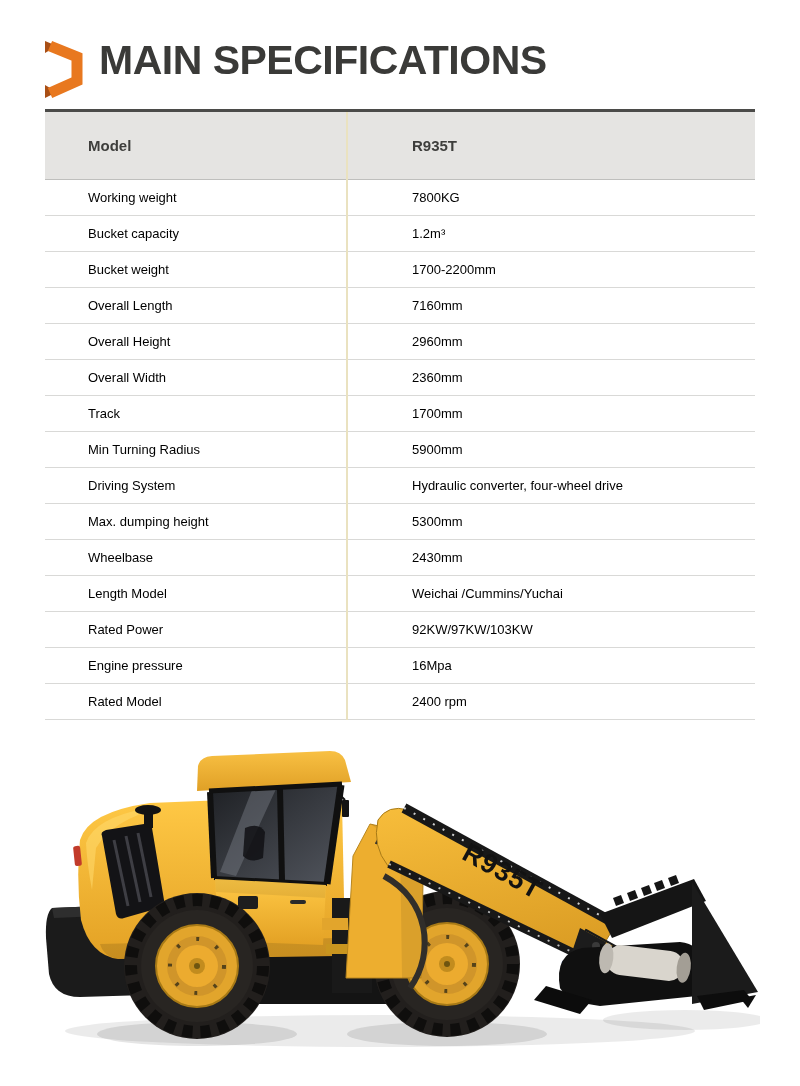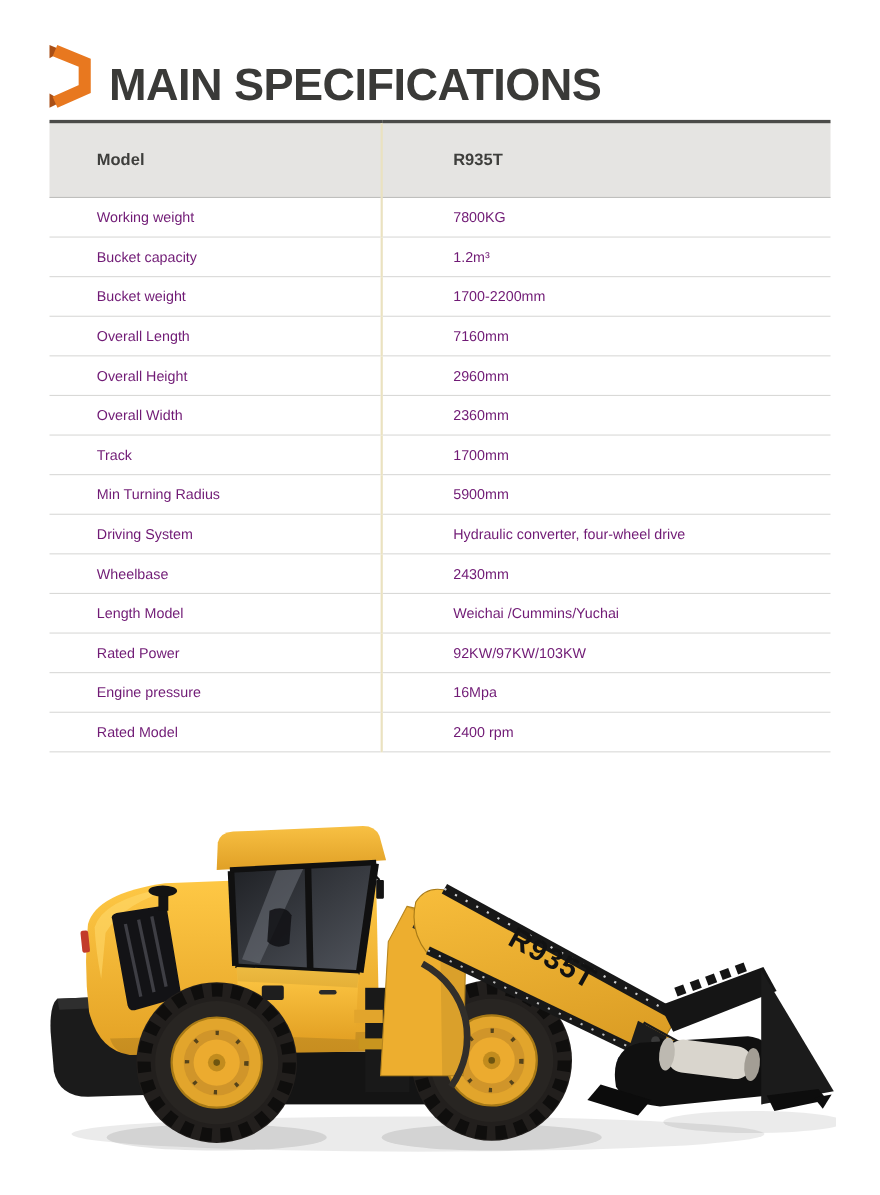--- a/index.html
+++ b/index.html
@@ -1,41 +1,41 @@
 <!DOCTYPE html>
 <html><head>
 <meta charset="utf-8">
 <style>
   html,body{margin:0;padding:0;background:#ffffff;}
   .page{
     position:relative;width:800px;height:1086px;background:#ffffff;
     font-family:"Liberation Sans",sans-serif;overflow:hidden;
   }
   
-  .hero{position:absolute;left:44px;top:38px;display:flex;align-items:flex-end;gap:11px;}
+  .hero{position:absolute;left:44px;top:38px;display:flex;align-items:flex-start;gap:11px;}
   .hero-icon{flex:0 0 auto;}
   .hero-title{
     margin:0;font-size:41px;font-weight:800;letter-spacing:-0.5px;
     color:#3a3a38;line-height:1.1;white-space:nowrap;
   }
   
   .spec-table{
     position:absolute;left:45px;top:109px;width:710px;
     border-collapse:collapse;table-layout:fixed;
   }
   .spec-table col.c1{width:302px;}
   .spec-table thead th{
     height:39px;background:#e5e4e2;
     border-top:3px solid #4b4b49;border-bottom:1px solid #bfbfbd;
     font-size:15px;font-weight:bold;color:#3e3e3c;text-align:left;vertical-align:middle;
     padding:14px;
   }
   .spec-table tbody td{
     height:35px;border-bottom:1px solid #d9d9d7;
-    font-size:13px;font-weight:normal;color:#701a75;text-align:left;vertical-align:middle;
+    font-size:13px;font-weight:normal;color:#000000;text-align:left;vertical-align:middle;
     padding:0;white-space:nowrap;overflow:hidden;
   }
   .spec-table .label-col{padding-left:43px;border-right:2px solid #eae2c0;}
   .spec-table .value-col{padding-left:64px;}
   
   .loader-wrap{position:absolute;left:40px;top:748px;width:720px;height:312px;}
 </style>
 </head>
 <body>
 
@@ -90,20 +90,24 @@
       <td class="label-col">Track</td>
       <td class="value-col">1700mm</td>
     </tr>
         <tr>
       <td class="label-col">Min Turning Radius</td>
       <td class="value-col">5900mm</td>
     </tr>
         <tr>
       <td class="label-col">Driving System</td>
       <td class="value-col">Hydraulic converter, four-wheel drive</td>
+    </tr>
+        <tr>
+      <td class="label-col">Max. dumping height</td>
+      <td class="value-col">5300mm</td>
     </tr>
         <tr>
       <td class="label-col">Wheelbase</td>
       <td class="value-col">2430mm</td>
     </tr>
         <tr>
       <td class="label-col">Length Model</td>
       <td class="value-col">Weichai /Cummins/Yuchai</td>
     </tr>
         <tr>

